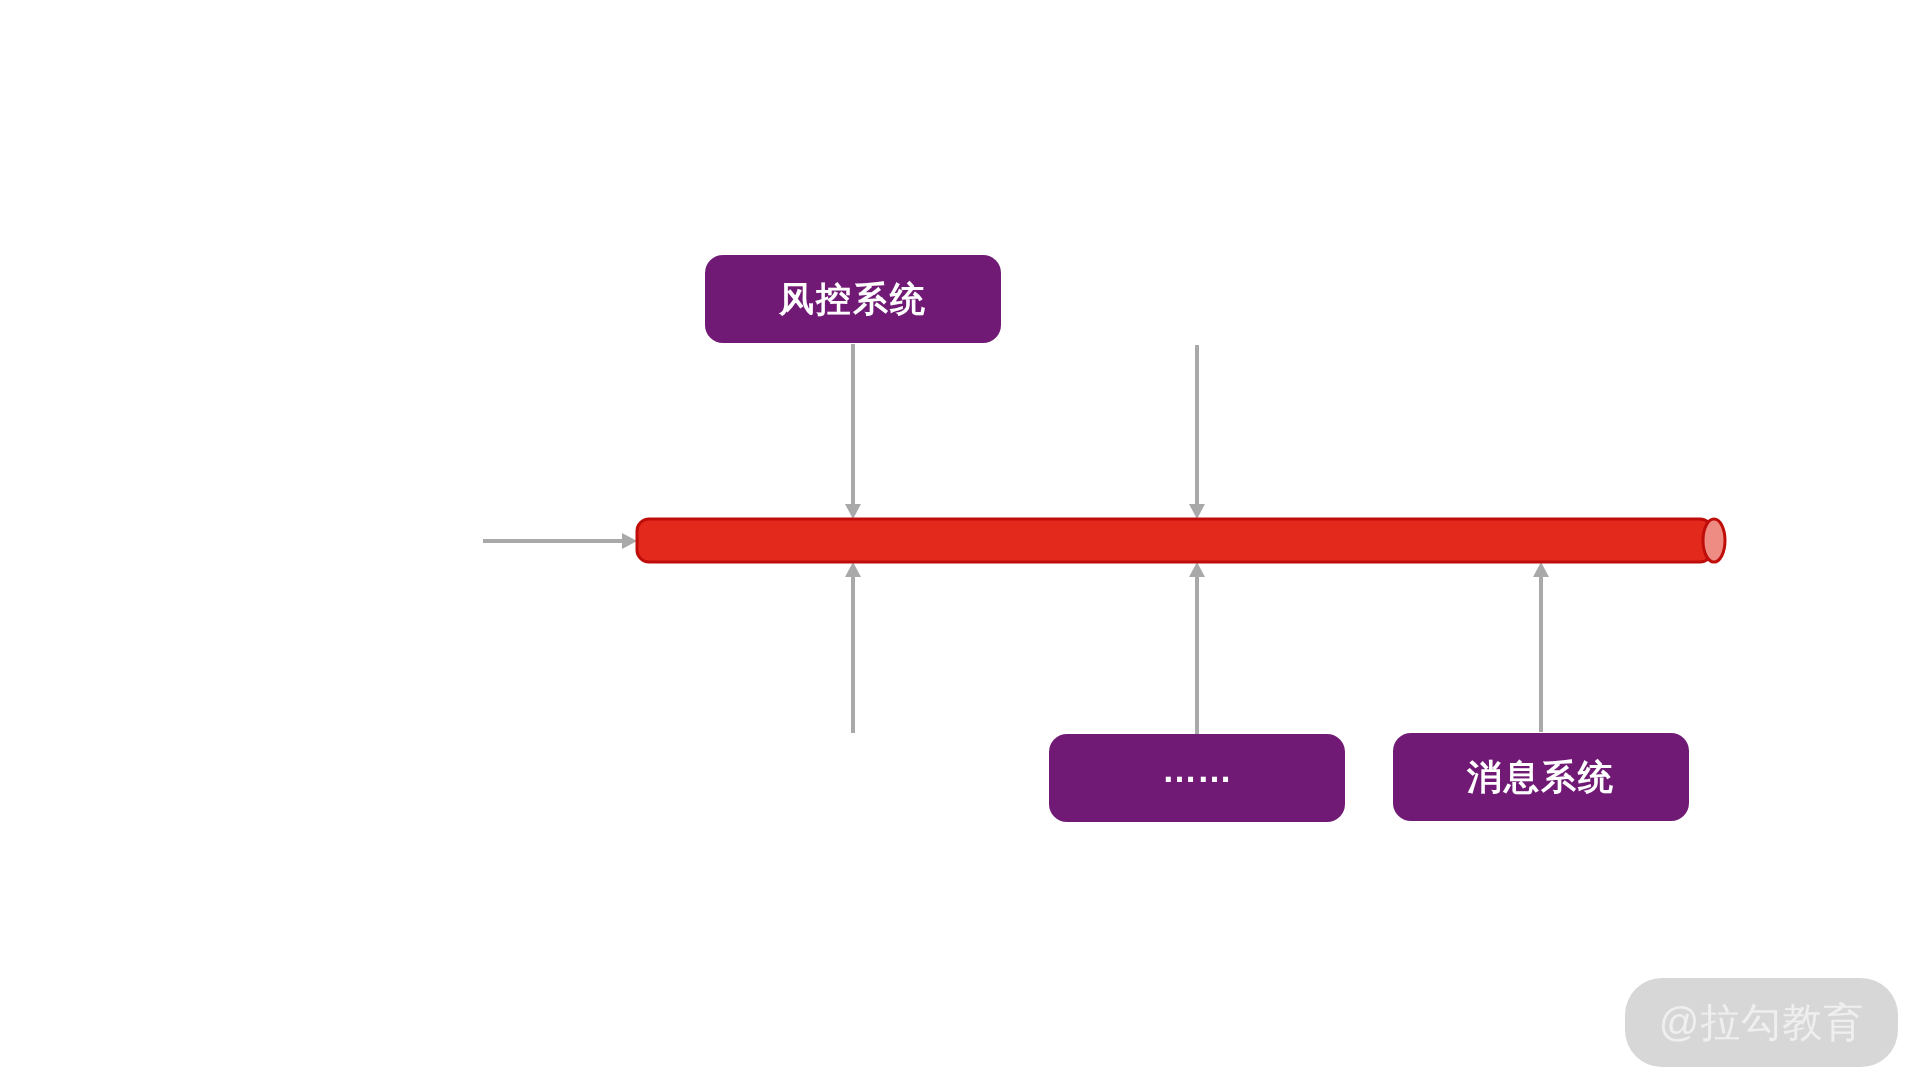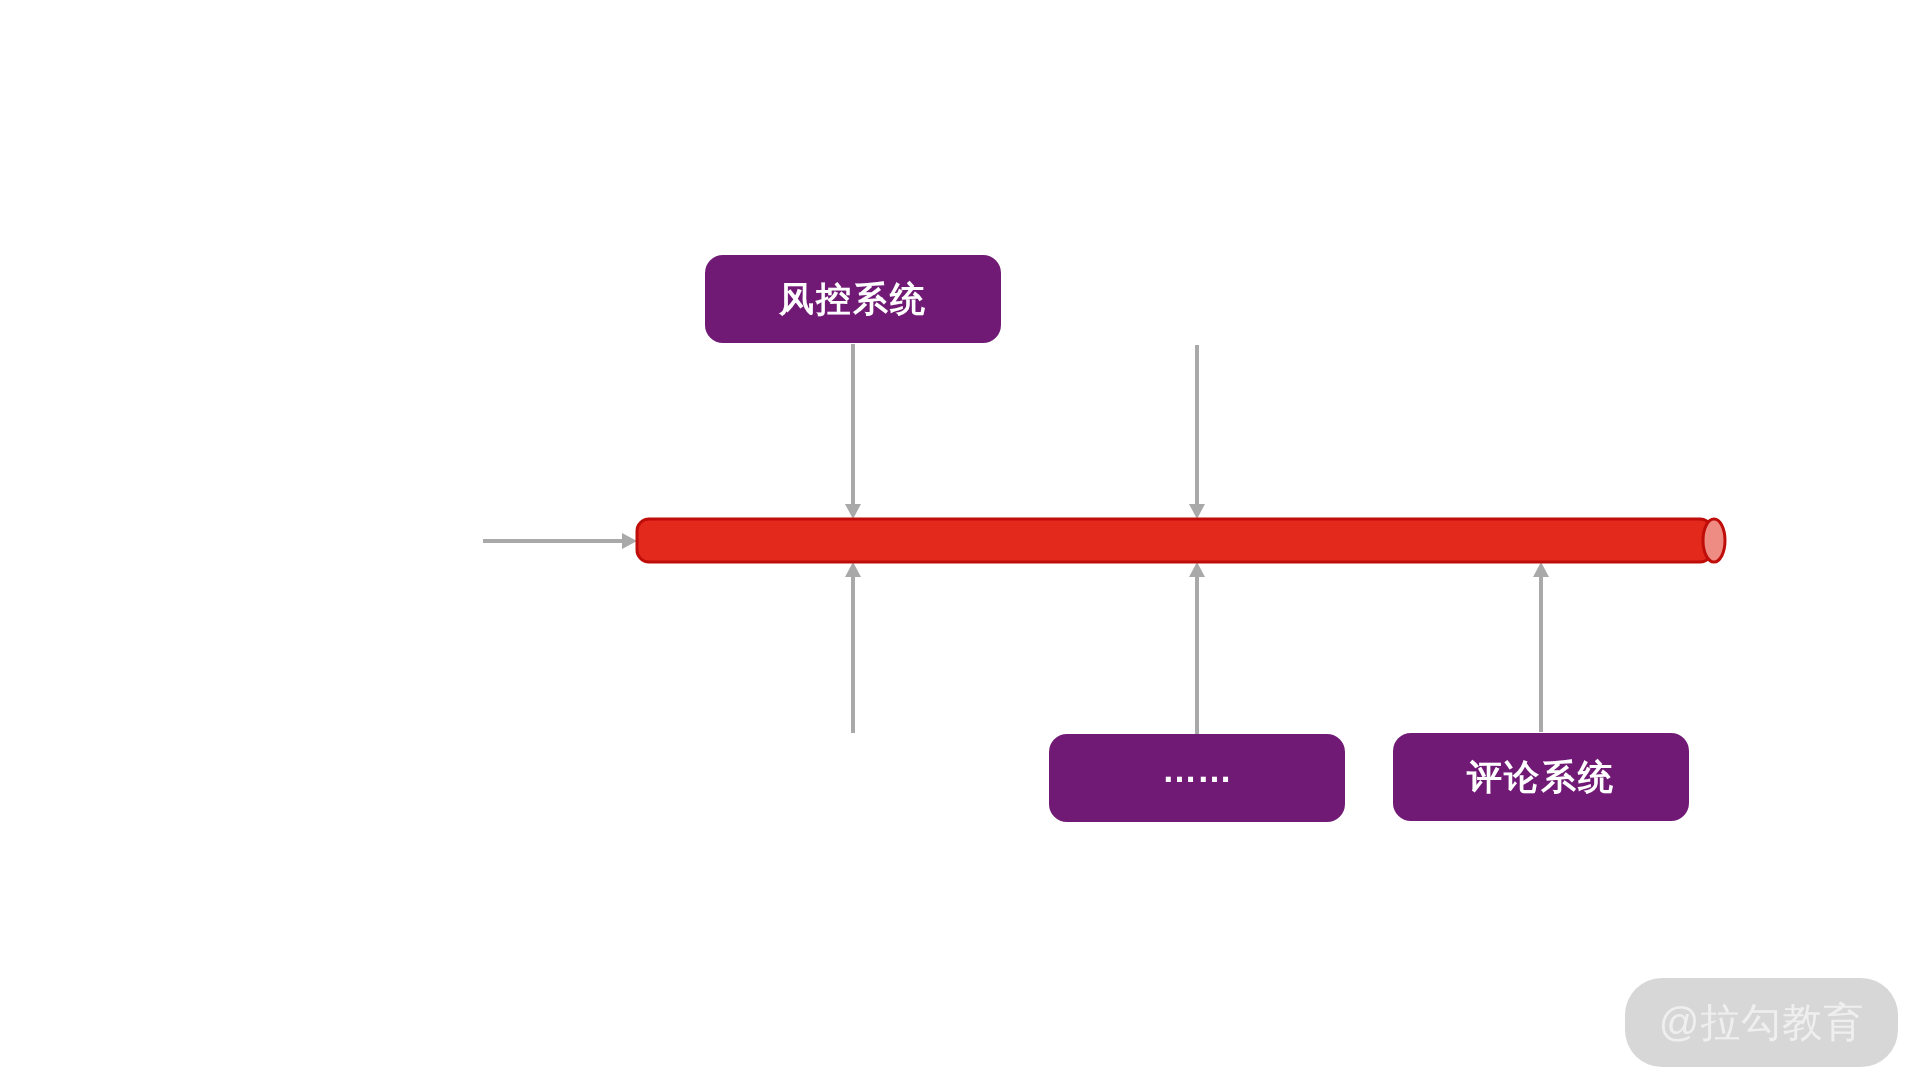--- a/index.html
+++ b/index.html
@@ -128,20 +128,20 @@
 
   <div class="node node--risk">
     <span class="node-label">风控系统</span>
   </div>
 
 
   <div class="node node--ellipsis">
     <span class="node-label">……</span>
   </div>
   <div class="node node--message">
-    <span class="node-label">评论系统</span>
+    <span class="node-label">消息系统</span>
   </div>
 
   <div class="watermark">
     <span>@拉勾教育</span>
   </div>
 
 </div>
 
 </body></html>

